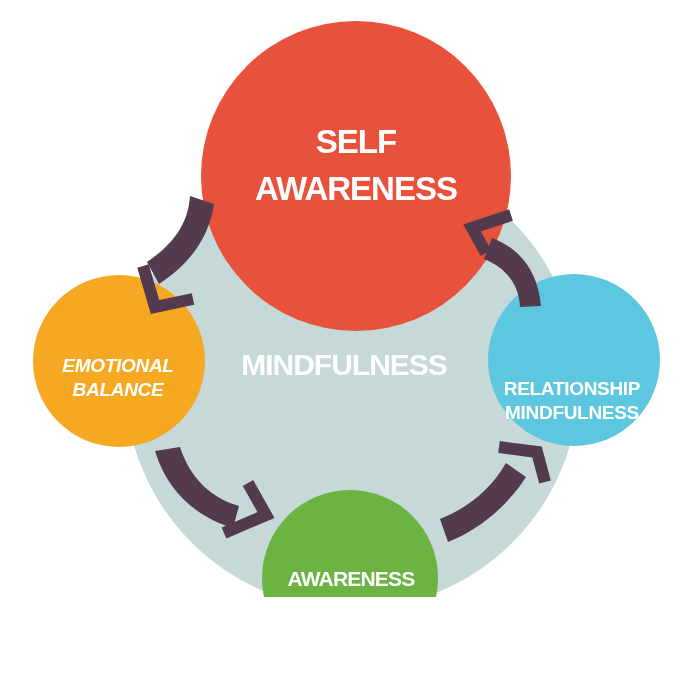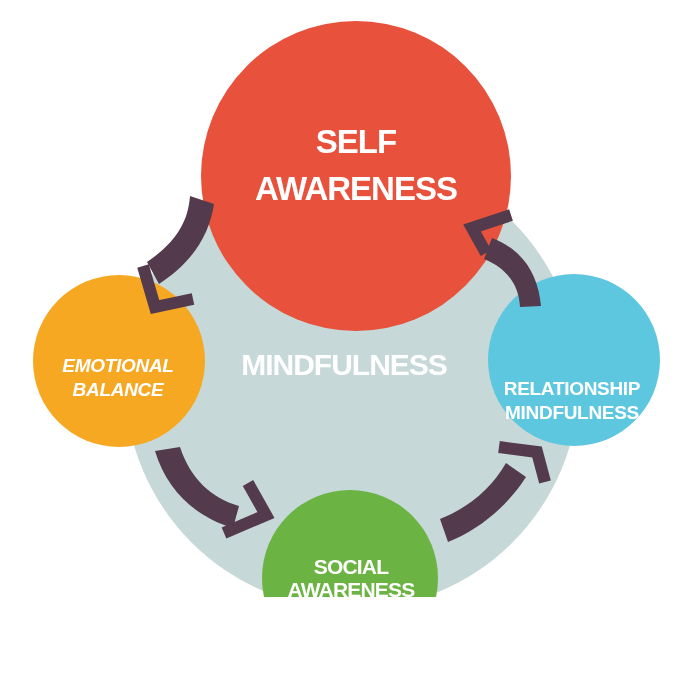--- a/index.html
+++ b/index.html
@@ -149,17 +149,16 @@
     <span>EMOTIONAL</span>
     <span>BALANCE</span>
   </div>
 
   <div class="label lbl-relationship">
     <span>RELATIONSHIP</span>
     <span>MINDFULNESS</span>
   </div>
 
   <div class="label lbl-social">
-    <span>SOCIAL</span>
     <span>AWARENESS</span>
   </div>
 
 </div>
 
 </body></html>

